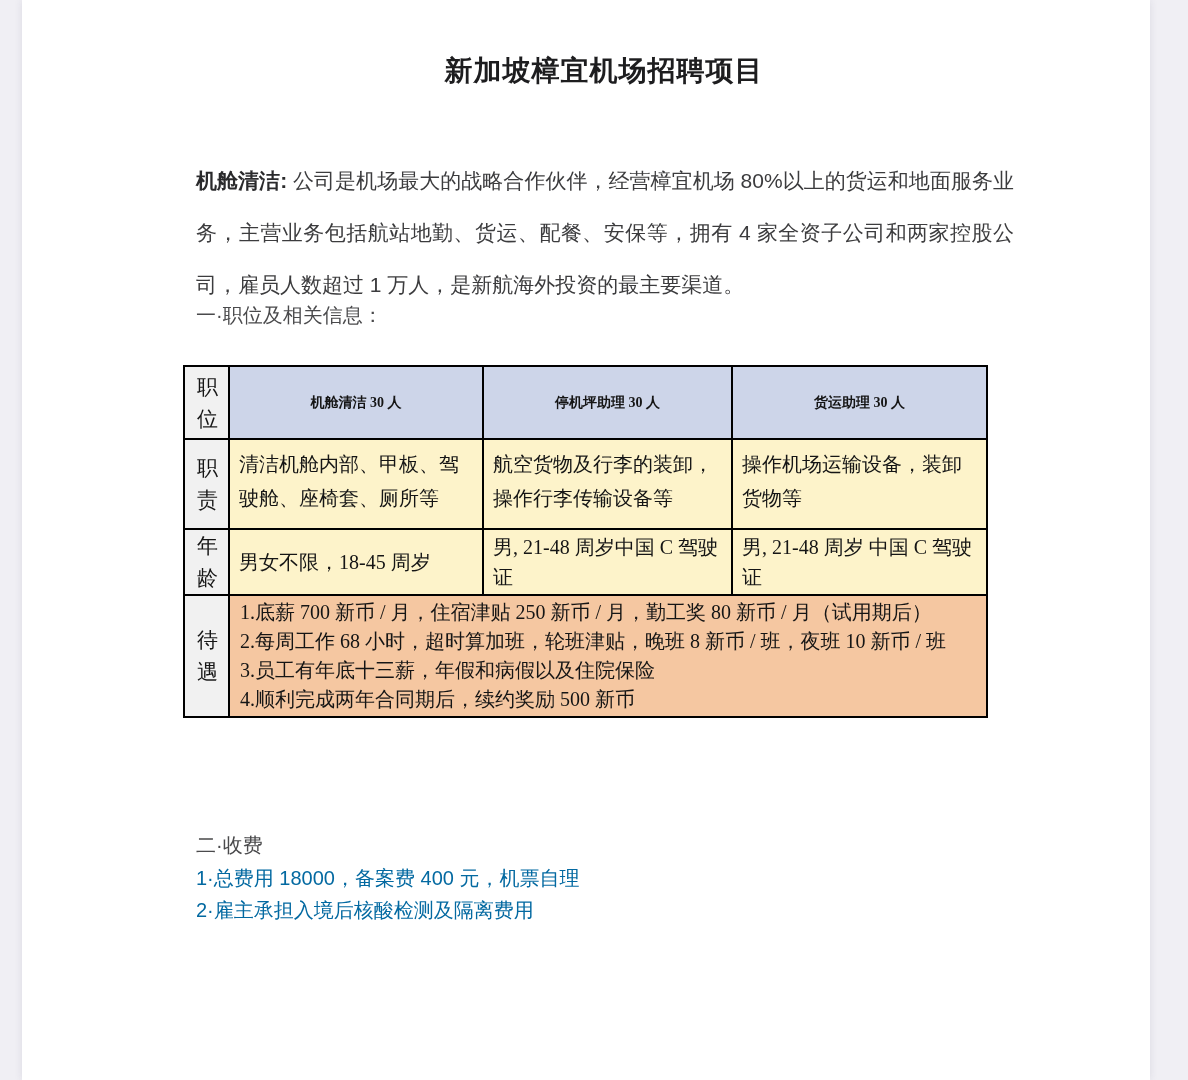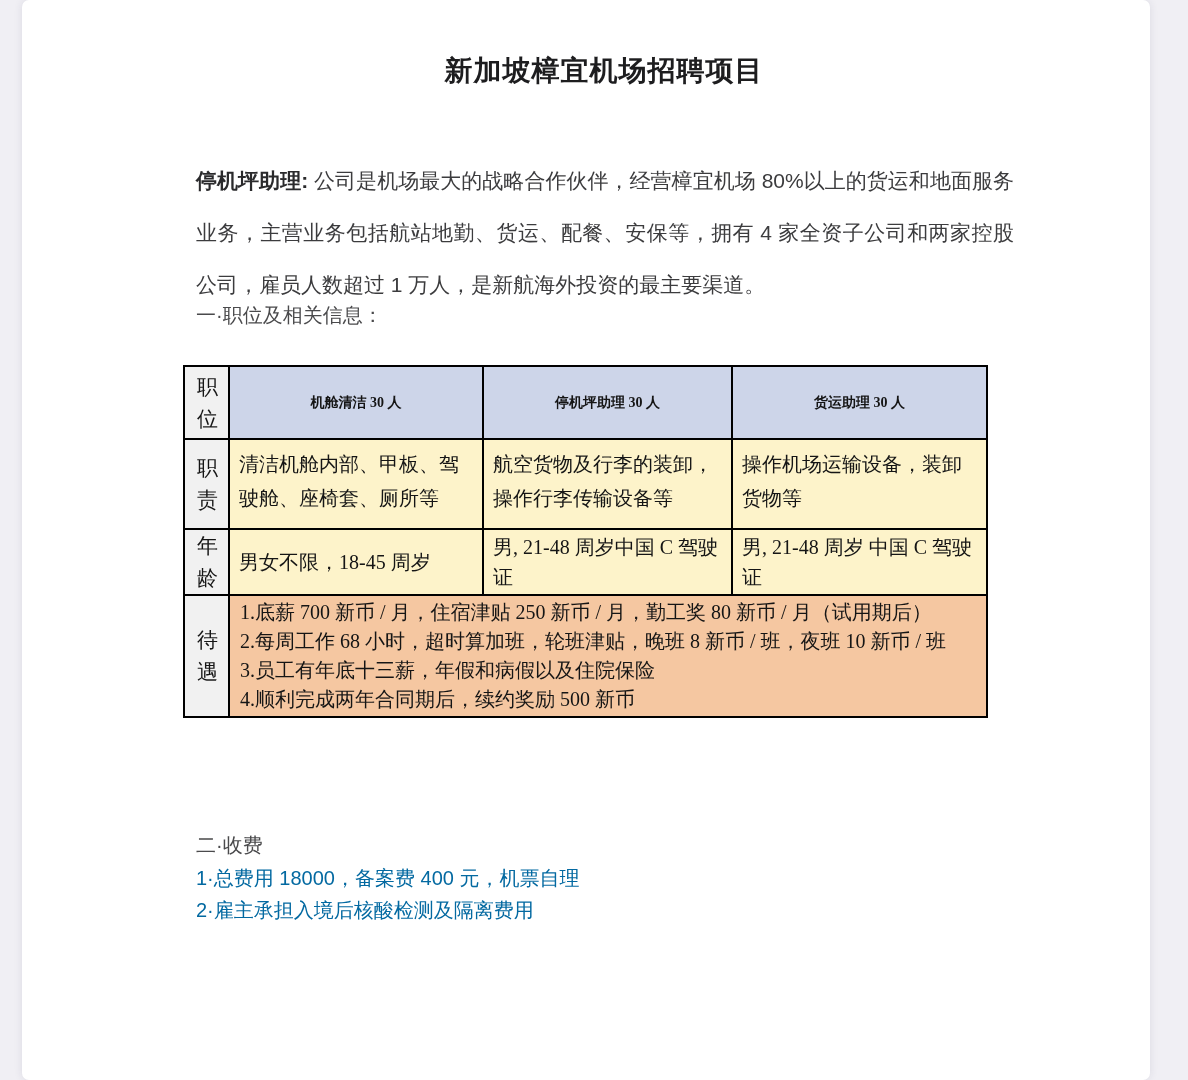--- a/index.html
+++ b/index.html
@@ -7,21 +7,20 @@
     width:1188px;height:1080px;overflow:hidden;
     background:#f0eff4;
     font-family:"Liberation Sans","DejaVu Sans",sans-serif;
   }
   .page{
     position:relative;
     margin-left:22px;
     width:1128px;height:1080px;
     background:#ffffff;
     box-shadow:0 0 8px rgba(40,40,80,0.10);
-    border-radius:7px;
   }
   .doc-title{
     position:absolute;top:52px;left:174px;width:816px;
     text-align:center;
     font-size:28px;font-weight:bold;letter-spacing:1px;
     color:#1d1d1f;
   }
   .intro{
     position:absolute;top:134px;left:174px;width:818px;
     font-size:21px;line-height:52px;
@@ -90,21 +89,21 @@
     font-size:20px;line-height:32px;color:#0369a1;
   }
 </style>
 </head>
 <body>
 
 <div class="page">
 
   <div class="doc-title">新加坡樟宜机场招聘项目</div>
 
-  <p class="intro"><span class="b">停机坪助理:</span><span> 公司是机场最大的战略合作伙伴，经营樟宜机场 80%以上的货运和地面服务业务，主营业务包括航站地勤、货运、配餐、安保等，拥有 4 家全资子公司和两家控股公司，雇员人数超过 1 万人，是新航海外投资的最主要渠道。</span></p>
+  <p class="intro"><span class="b">机舱清洁:</span><span> 公司是机场最大的战略合作伙伴，经营樟宜机场 80%以上的货运和地面服务业务，主营业务包括航站地勤、货运、配餐、安保等，拥有 4 家全资子公司和两家控股公司，雇员人数超过 1 万人，是新航海外投资的最主要渠道。</span></p>
 
   <div class="heading h1">一·职位及相关信息：</div>
 
   <table class="jobs">
     <colgroup>
       <col style="width:45px">
       <col style="width:254px">
       <col style="width:249px">
       <col style="width:255px">
     </colgroup>

